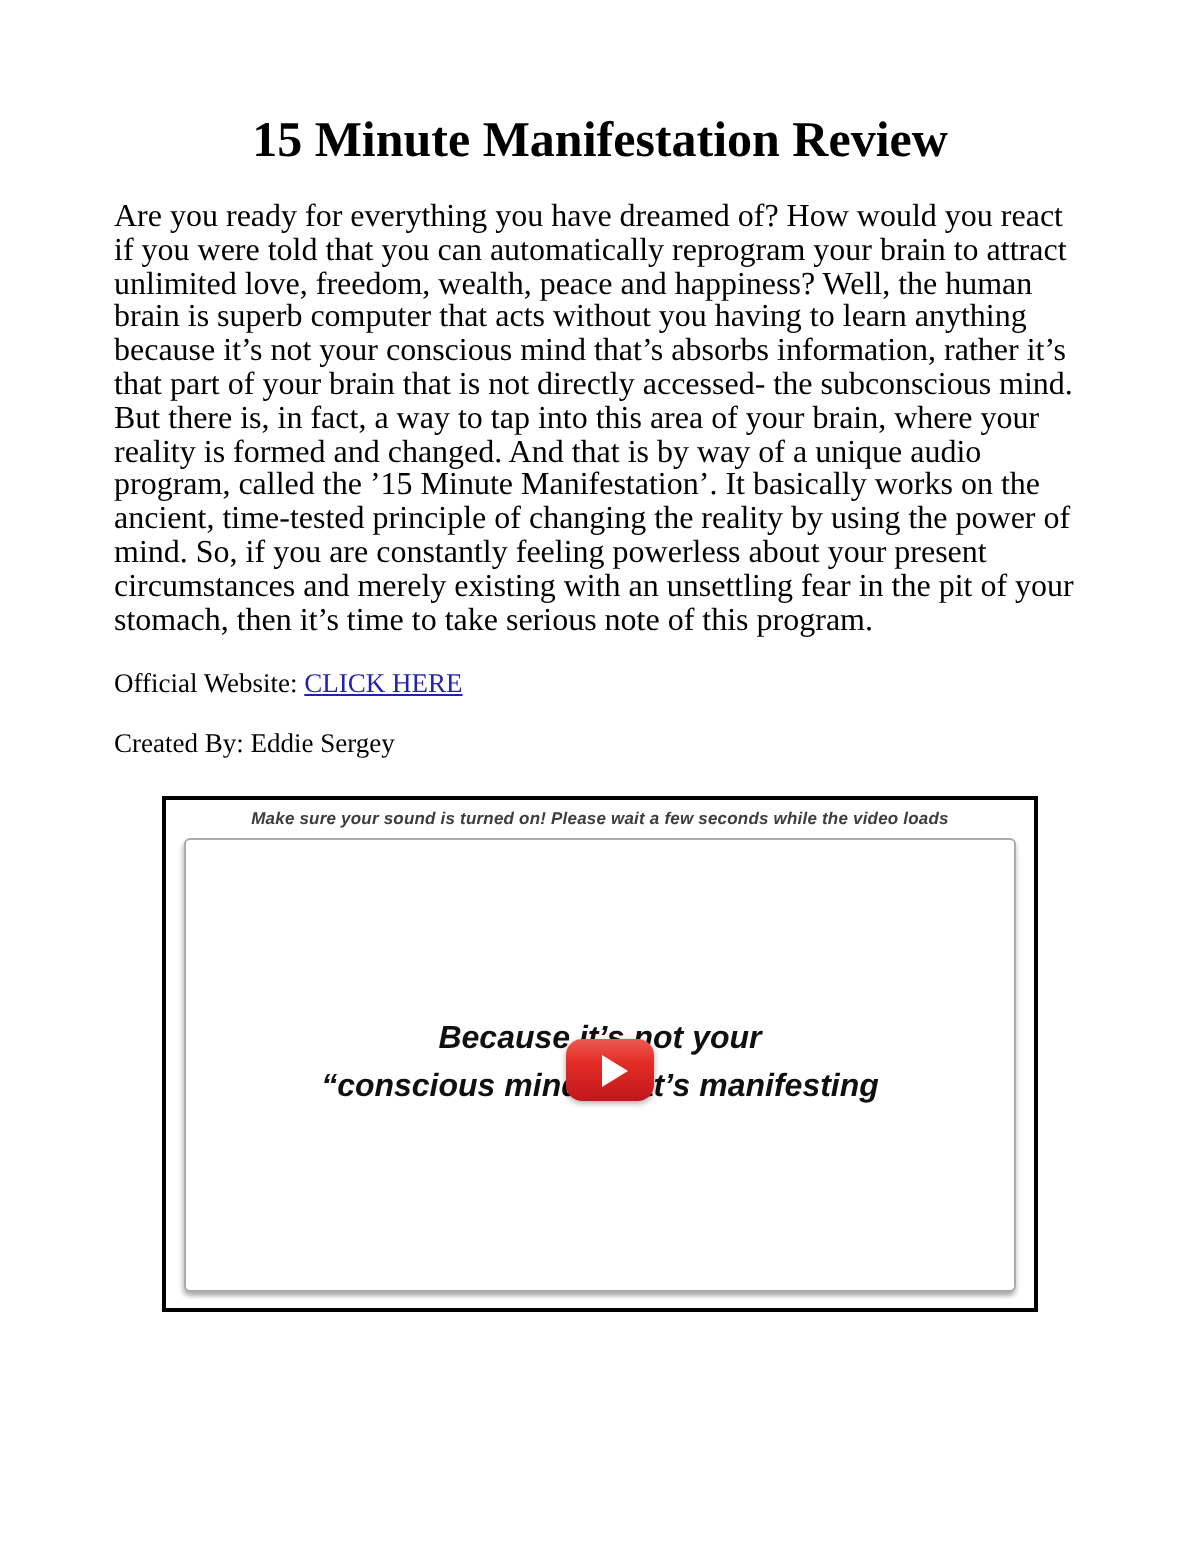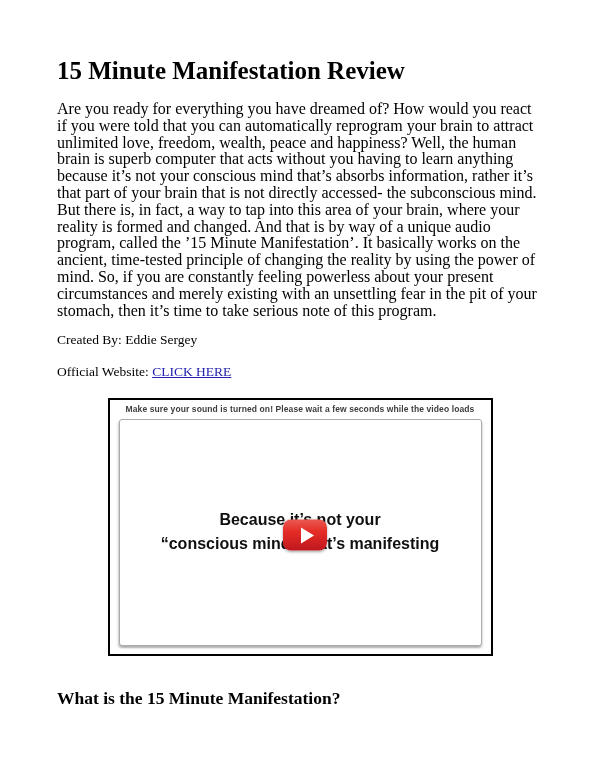--- a/index.html
+++ b/index.html
@@ -10,21 +10,21 @@
     position: relative;
     overflow: hidden;
   }
   .page { padding: 0 57px; }
 
   h1.page-title {
     font-family: "Liberation Serif", serif;
     font-weight: bold;
     font-size: 25px;
     line-height: 31px;
-    text-align: left;
+    text-align: center;
     margin: 55px 0 0 0;
   }
 
   p.intro {
     font-size: 16px;
     line-height: 16.8px;
     text-align: left;
     margin: 15px 0 0 0;
   }
 
@@ -36,27 +36,28 @@
   p.meta.created { margin-top: 13px; }
   p.meta.website { margin-top: 15px; }
 
   a.doc-link {
     color: #2222ae;
     text-decoration: underline;
     cursor: pointer;
   }
 
   .video-frame {
-    width: 385px; height: 258px;
+    width: 438px; height: 258px;
     margin: 17px auto 0 auto;
     border: 2px solid #000;
     box-sizing: border-box;
     position: relative;
     background: #fff;
     cursor: pointer;
+    font-style: italic;
   }
 
   .video-notice {
     font-family: "Liberation Sans", sans-serif;
     font-weight: bold;
     font-size: 8.5px;
     color: #3d3d3d;
     text-align: center;
     padding-top: 4px;
     letter-spacing: 0.1px;
@@ -118,32 +119,31 @@
 </style>
 </head>
 <body>
 
 <div class="page">
 
   <h1 class="page-title">15 Minute Manifestation Review</h1>
 
   <p class="intro">Are you ready for everything you have dreamed of? How would you react if you were told that you can automatically reprogram your brain to attract unlimited love, freedom, wealth, peace and happiness? Well, the human brain is superb computer that acts without you having to learn anything because it’s not your conscious mind that’s absorbs information, rather it’s that part of your brain that is not directly accessed- the subconscious mind. But there is, in fact, a way to tap into this area of your brain, where your reality is formed and changed. And that is by way of a unique audio program, called the ’15 Minute Manifestation’. It basically works on the ancient, time-tested principle of changing the reality by using the power of mind. So, if you are constantly feeling powerless about your present circumstances and merely existing with an unsettling fear in the pit of your stomach, then it’s time to take serious note of this program.</p>
 
+  <p class="meta website"><span>Official Website: </span><a href="#" class="doc-link">CLICK HERE</a></p>
+
   <p class="meta created">Created By: Eddie Sergey</p>
-
-  <p class="meta website"><span>Official Website: </span><a href="#" class="doc-link">CLICK HERE</a></p>
 
   <div class="video-frame">
     <div class="video-notice">Make sure your sound is turned on! Please wait a few seconds while the video loads</div>
     <div class="video-inner">
       <div class="video-caption">
         <div>Because it’s not your</div>
         <div>“conscious mind” that’s manifesting</div>
       </div>
       <div class="play-button">
         <span class="play-triangle"></span>
       </div>
     </div>
   </div>
 
-  <h2 class="section-heading">What is the 15 Minute Manifestation?</h2>
 
 </div>
 
 </body></html>

